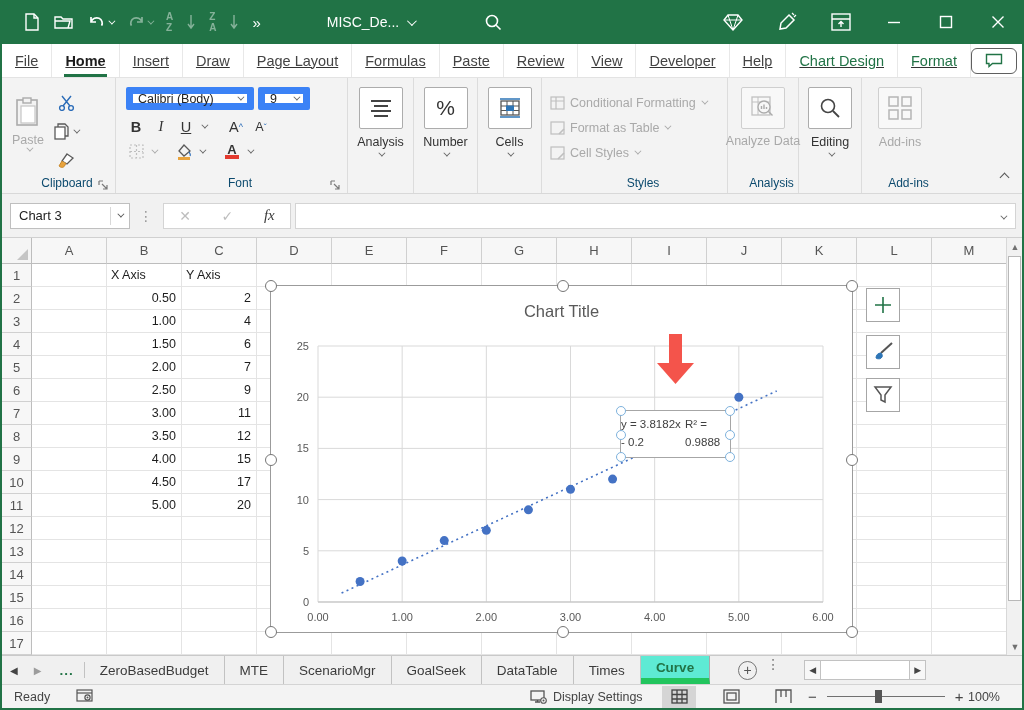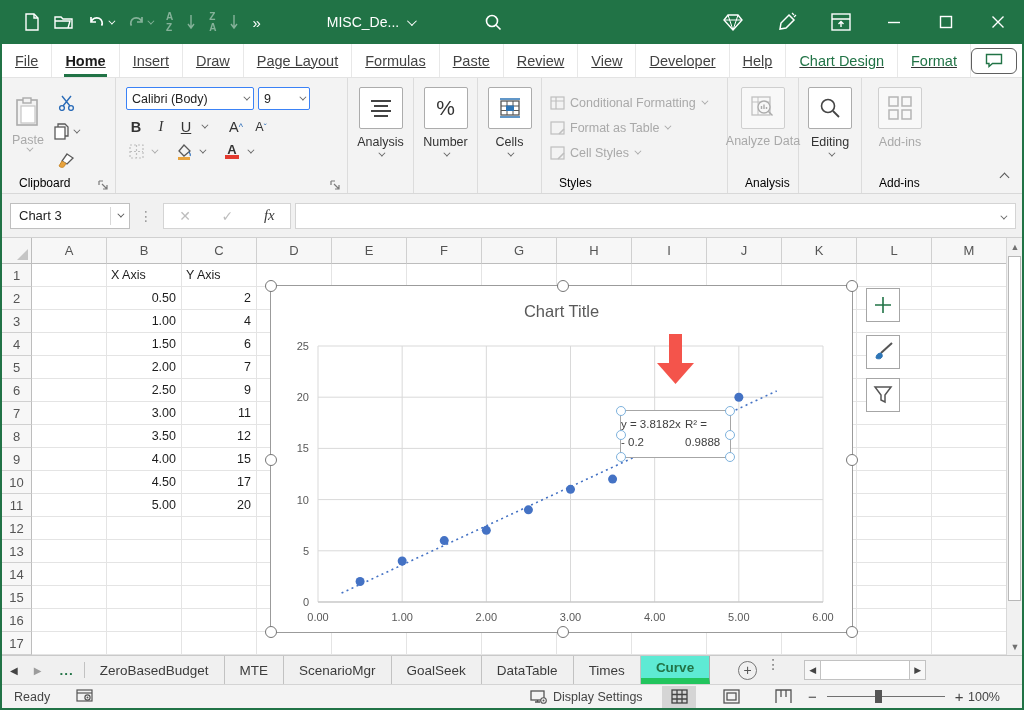--- a/index.html
+++ b/index.html
@@ -30,28 +30,28 @@
   .rtab { position:relative; display:flex; align-items:center; padding:0 13px; font-size:14.5px; color:#444; border-right:1px solid #E8E8E8; cursor:default; white-space:nowrap; }
   .rtab.active { color:#1d1d1d; font-weight:bold; }
   .rtab.active::after { content:""; position:absolute; left:12px; right:12px; bottom:0; height:3px; background:#217346; }
   .rtab.contextual { color:#217346; }
   .tabrow-right { margin-left:auto; display:flex; align-items:center; gap:8px; padding-right:8px; }
   .comment-btn { width:46px; height:26px; border:1px solid #5f5f5f; border-radius:6px; display:flex; align-items:center; justify-content:center; }
   .mini-expand { width:16px; height:30px; border:1px solid #c8c8c8; display:flex; align-items:center; justify-content:center; color:#217346; }
   
   .ribbon { position:absolute; left:0; top:78px; width:1020px; height:116px; background:#F3F3F3; border-bottom:1px solid #D8D8D8; display:flex; }
   .rgroup { position:relative; border-right:1px solid #DCDCDC; height:100%; flex:none; }
-  .glabel { position:absolute; bottom:3px; left:0; right:0; font-size:12px; color:#000000;margin-left:17px; }
+  .glabel { position:absolute; bottom:3px; left:0; right:0; text-align:center; font-size:12px; color:#0c4a6e;margin-left:17px; }
   .launcher { position:absolute; bottom:4px; right:5px; width:12px; height:12px; color:#7a7a7a; }
   .gray { color:#A9A9A9 !important; }
   .bigbtn { display:flex; flex-direction:column; align-items:center; width:60px; padding-top:9px; }
   .iconbox { width:44px; height:42px; background:#fff; border:1px solid #ACACAC; border-radius:2px; display:flex; align-items:center; justify-content:center; }
   .iconbox.disabled { border-color:#CFCFCF; background:#F8F8F8; }
   .bigbtn .blabel { font-size:12.5px; color:#333; margin-top:6px; white-space:nowrap; }
-  .combo { background:#fff; border:1px solid #3b82f6; border-radius:2px; height:23px; display:flex; align-items:center; font-size:12.5px; color:#222; padding:0 5px; }
+  .combo { background:#fff; border:7px solid #3b82f6; border-radius:2px; height:23px; display:flex; align-items:center; font-size:12.5px; color:#222; padding:0 5px; }
   .combo .chev { margin-left:auto; color:#666; }
   .fbtn { display:inline-flex; align-items:center; justify-content:center; min-width:20px; height:21px; font-size:14.5px; color:#333; }
   .srow { display:flex; align-items:center; gap:5px; font-size:12.5px; height:25px; }
   
   .fxrow { position:absolute; left:0; top:194px; width:1020px; height:44px; background:#F1F1F1; border-bottom:1px solid #D0D0D0; display:flex; align-items:center; }
   .namebox { margin-left:8px; width:120px; height:26px; background:#fff; border:1px solid #BFBFBF; display:flex; align-items:center; font-size:13px; padding-left:8px; color:#222; }
   .namebox .chev { margin-left:auto; margin-right:7px; color:#555; }
   .vdots { color:#999; font-size:14px; margin:0 9px; letter-spacing:1px; }
   .fxops { width:128px; height:26px; background:#fff; border:1px solid #D4D4D4; display:flex; align-items:center; justify-content:space-around; }
   .fxinput { flex:1; height:26px; background:#fff; border:1px solid #D4D4D4; margin-left:4px; margin-right:6px; display:flex; align-items:center; padding-left:6px; font-size:13px; }
@@ -313,20 +313,21 @@
             </svg>
         </span>
         <span class="chev sm" style="color:#666;"></span>
         <span style="width:8px;"></span>
         <span class="fbtn" style="flex-direction:column;line-height:11px;">
           <span style="font-size:13px;font-weight:bold;">A</span>
           <span style="display:block;width:14px;height:3.5px;background:#E33A2E;"></span>
         </span>
         <span class="chev sm" style="color:#666;"></span>
       </div>
+      <span class="glabel">Font</span>
       <span class="launcher">
         <svg width="11" height="11" viewBox="0 0 11 11">
             <path d="M1 1v4M1 1h4M4 4l5 5M9 5v4h-4" fill="none" stroke="#7a7a7a" stroke-width="1.2"></path>
           </svg>
       </span>
     </div>
 
     <div class="rgroup" style="width:66px;">
       <div class="bigbtn" style="width:100%;">
         <span class="iconbox">

